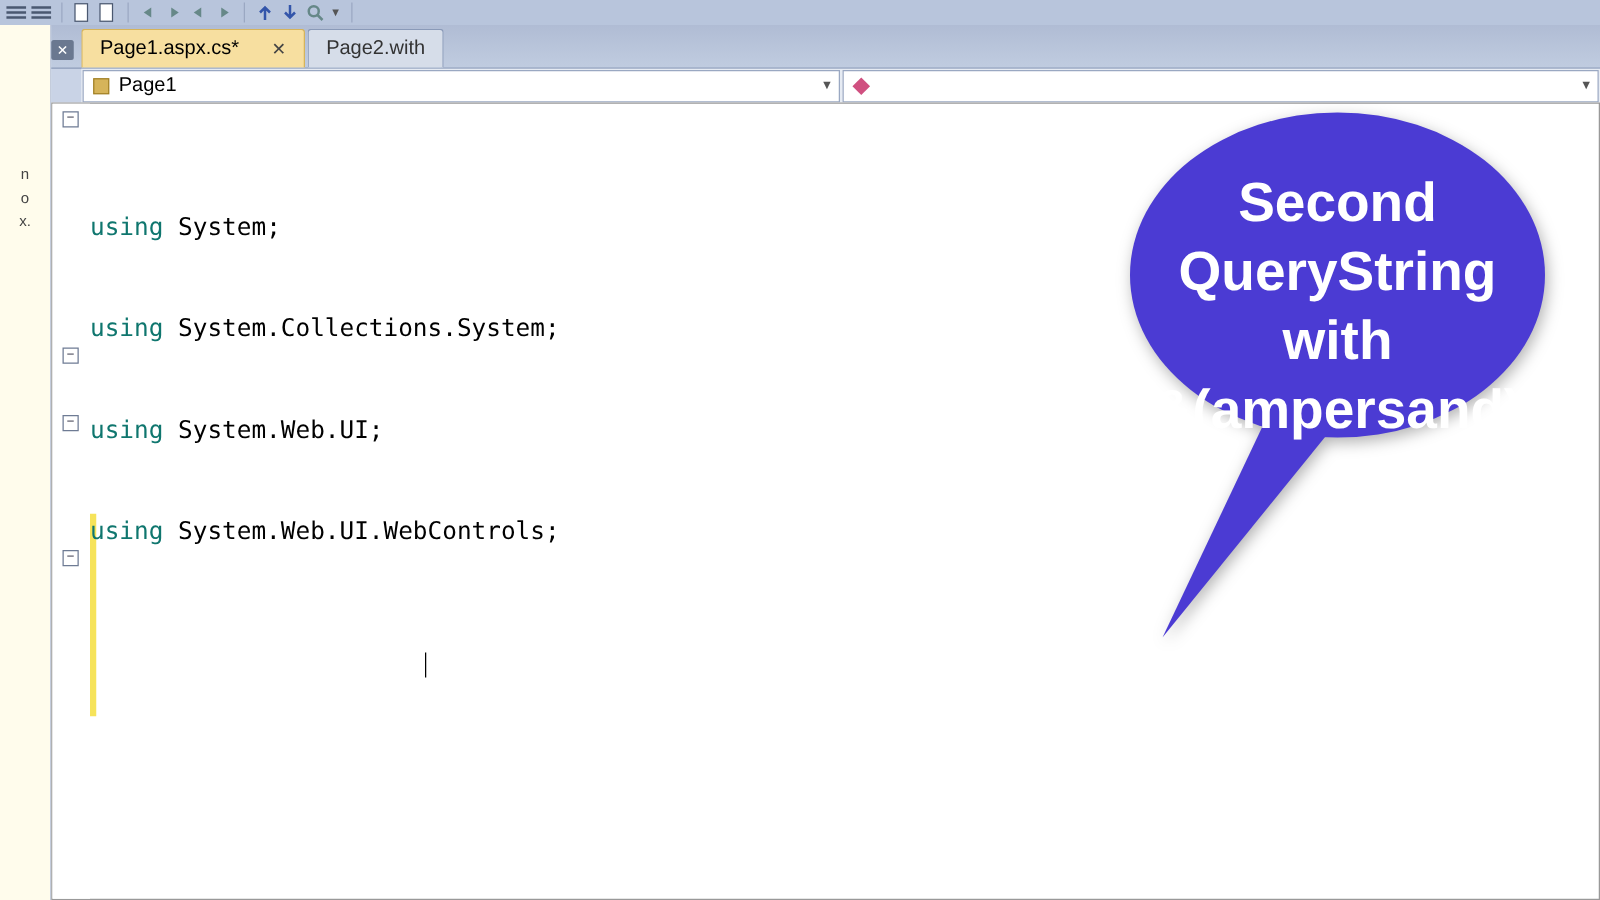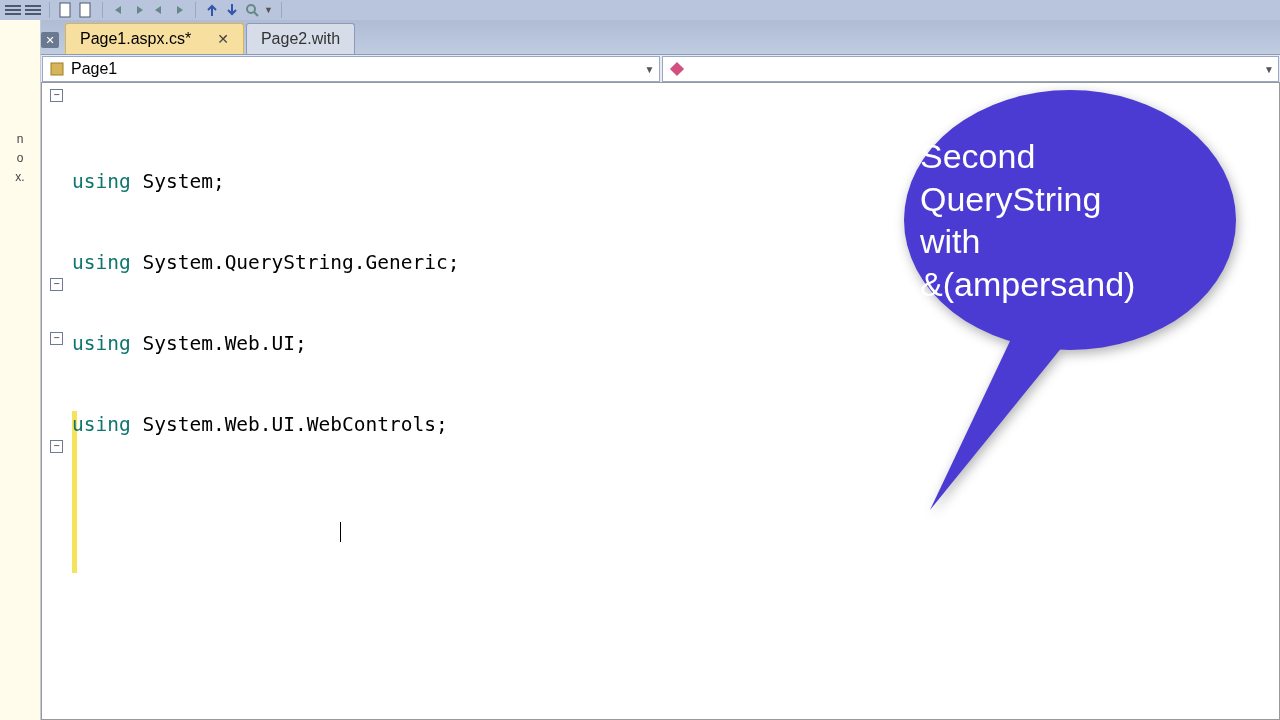--- a/index.html
+++ b/index.html
@@ -95,20 +95,21 @@
   }
   .tab .tab-x {
     font-size: 14px;
     color: #444;
   }
   .navbar {
     display: flex;
     height: 28px;
     background: #e6ebf3;
     border-bottom: 1px solid #a4b0c5;
+    margin-left: 24px;
   }
   .navbox {
     flex: 1;
     border: 1px solid #9aa8c2;
     background: #fff;
     display: flex;
     align-items: center;
     padding: 0 6px;
     font-size: 16px;
     position: relative;
@@ -179,23 +180,24 @@
     right: 40px;
     width: 340px;
     height: 300px;
   }
   .callout svg { filter: drop-shadow(2px 4px 6px rgba(0,0,0,0.3)); }
   .callout-text {
     position: absolute;
     top: 55px;
     left: 20px;
     right: 20px;
+    text-align: center;
     color: #fff;
-    font-size: 34px;
-    font-weight: normal;
+    font-size: 44px;
+    font-weight: bold;
     line-height: 1.25;
   }
   .caret {
     display: inline-block;
     width: 1px;
     height: 20px;
     background: #000;
     vertical-align: middle;
   }
 </style>
@@ -286,21 +288,21 @@
         <span class="dd">▼</span>
       </div>
     </div>
 
     <div class="editor-wrap">
       <div class="outline-gutter"></div>
       <div class="change-mark" style="top:328px;height:162px"></div>
       <div class="code">
         <div class="fold" style="top:6px">−</div>
         <span class="ln"><span class="kw">using</span> <span>System</span>;</span>
-        <span class="ln"><span class="kw">using</span> <span>System.QueryString.Generic</span>;</span>
+        <span class="ln"><span class="kw">using</span> <span>System.Collections.System</span>;</span>
         <span class="ln"><span class="kw">using</span> <span>System.Web.UI</span>;</span>
         <span class="ln"><span class="kw">using</span> <span>System.Web.UI.WebControls</span>;</span>
         <span class="ln"> </span>
         <div class="fold" style="top:195px">−</div>
         
         
         <div class="fold" style="top:249px">−</div>
         
         
         

